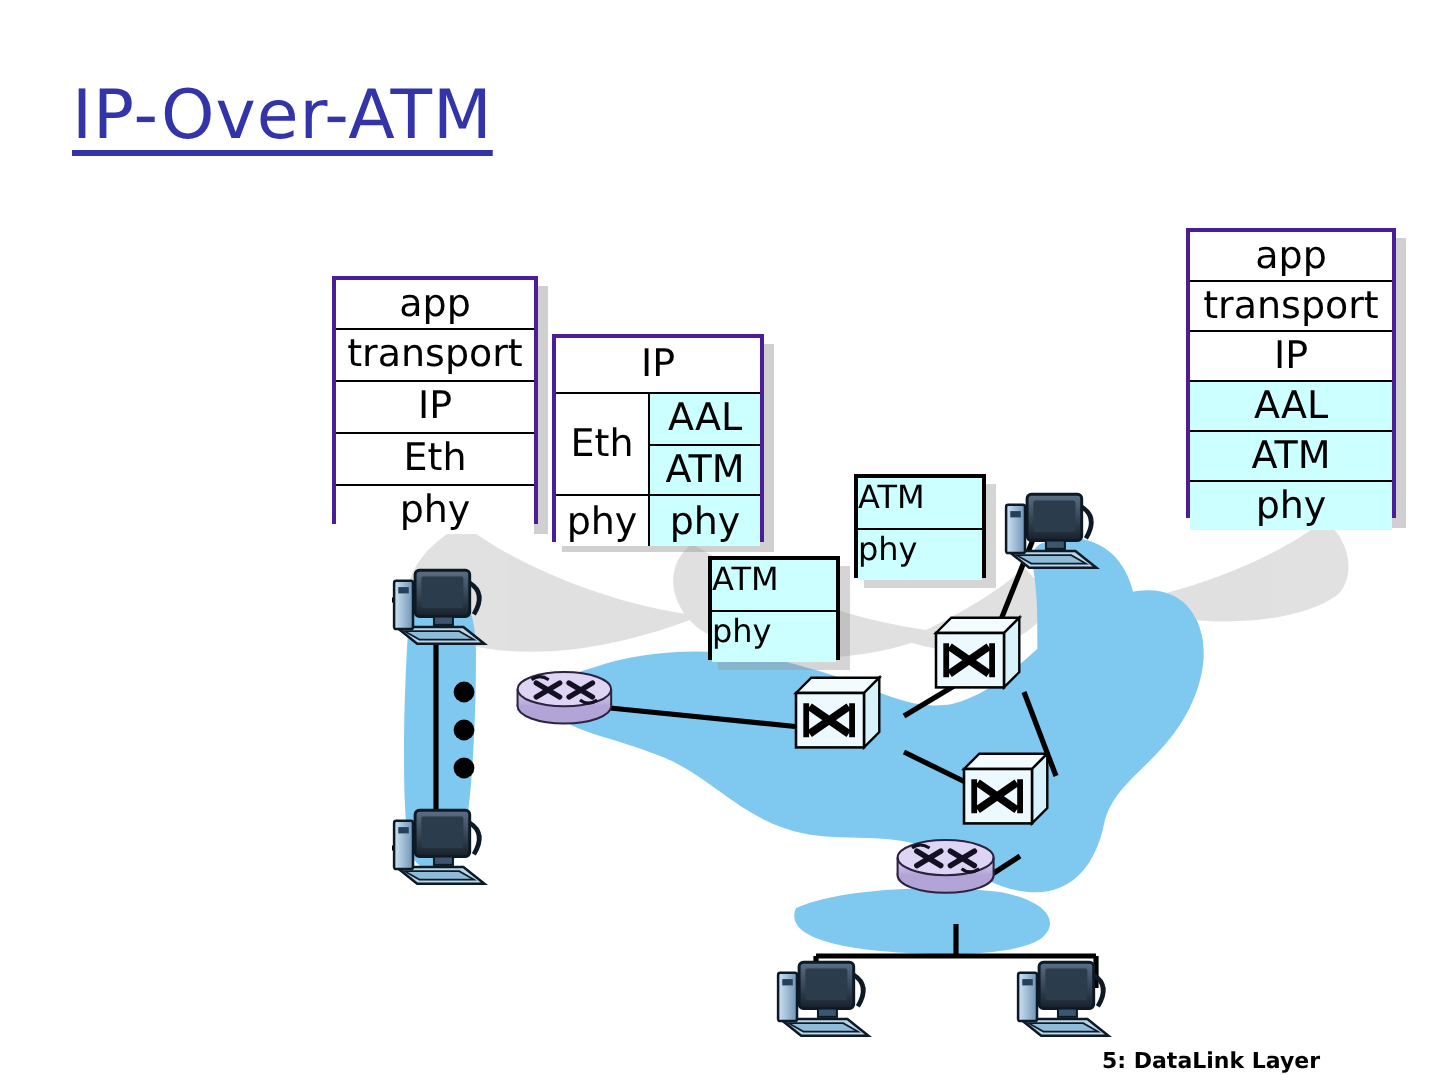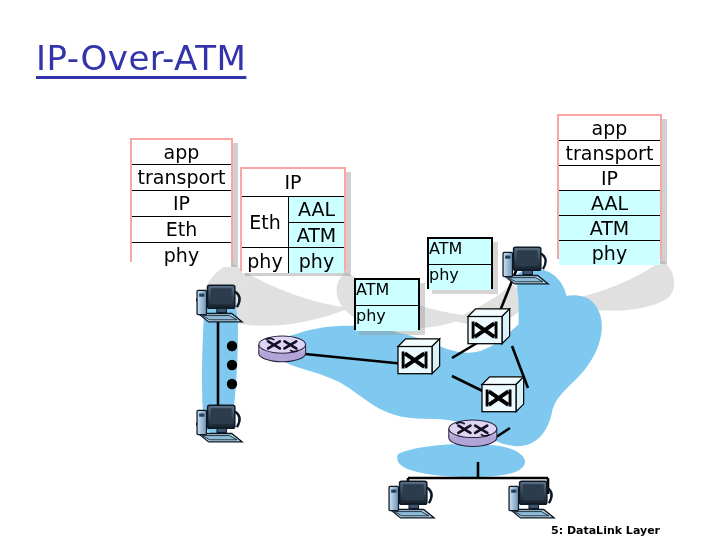--- a/index.html
+++ b/index.html
@@ -16,22 +16,22 @@
     position:absolute;left:36px;top:22px;
     font-family:"DejaVu Sans","Liberation Sans",sans-serif;
     font-size:34px;font-weight:400;letter-spacing:.5px;
     color:#3333AA;
     text-decoration:underline;
     text-underline-offset:6px;
     white-space:nowrap;
   }
 
   
-  .stack{position:absolute;border:2px solid #fca5a5;box-sizing:border-box;background:#fff;
-         box-shadow:5px 5px 0 rgba(150,150,150,.45);}
+  .stack{position:absolute;border:2px solid #4c1d95;box-sizing:border-box;background:#fff;
+         box-shadow:5px 5px 0 rgba(150,150,150,.45);margin-left:36px;}
   .stack .row{
     border-bottom:1px solid #000;
     display:flex;align-items:center;justify-content:center;
     font-size:19px;line-height:1;color:#000;white-space:nowrap;
     font-family:"DejaVu Sans","Liberation Sans",sans-serif;
   }
   .stack .row:last-child{border-bottom:none;}
   .cyan{background:#CCFFFF;}
   .white{background:#ffffff;}
 

